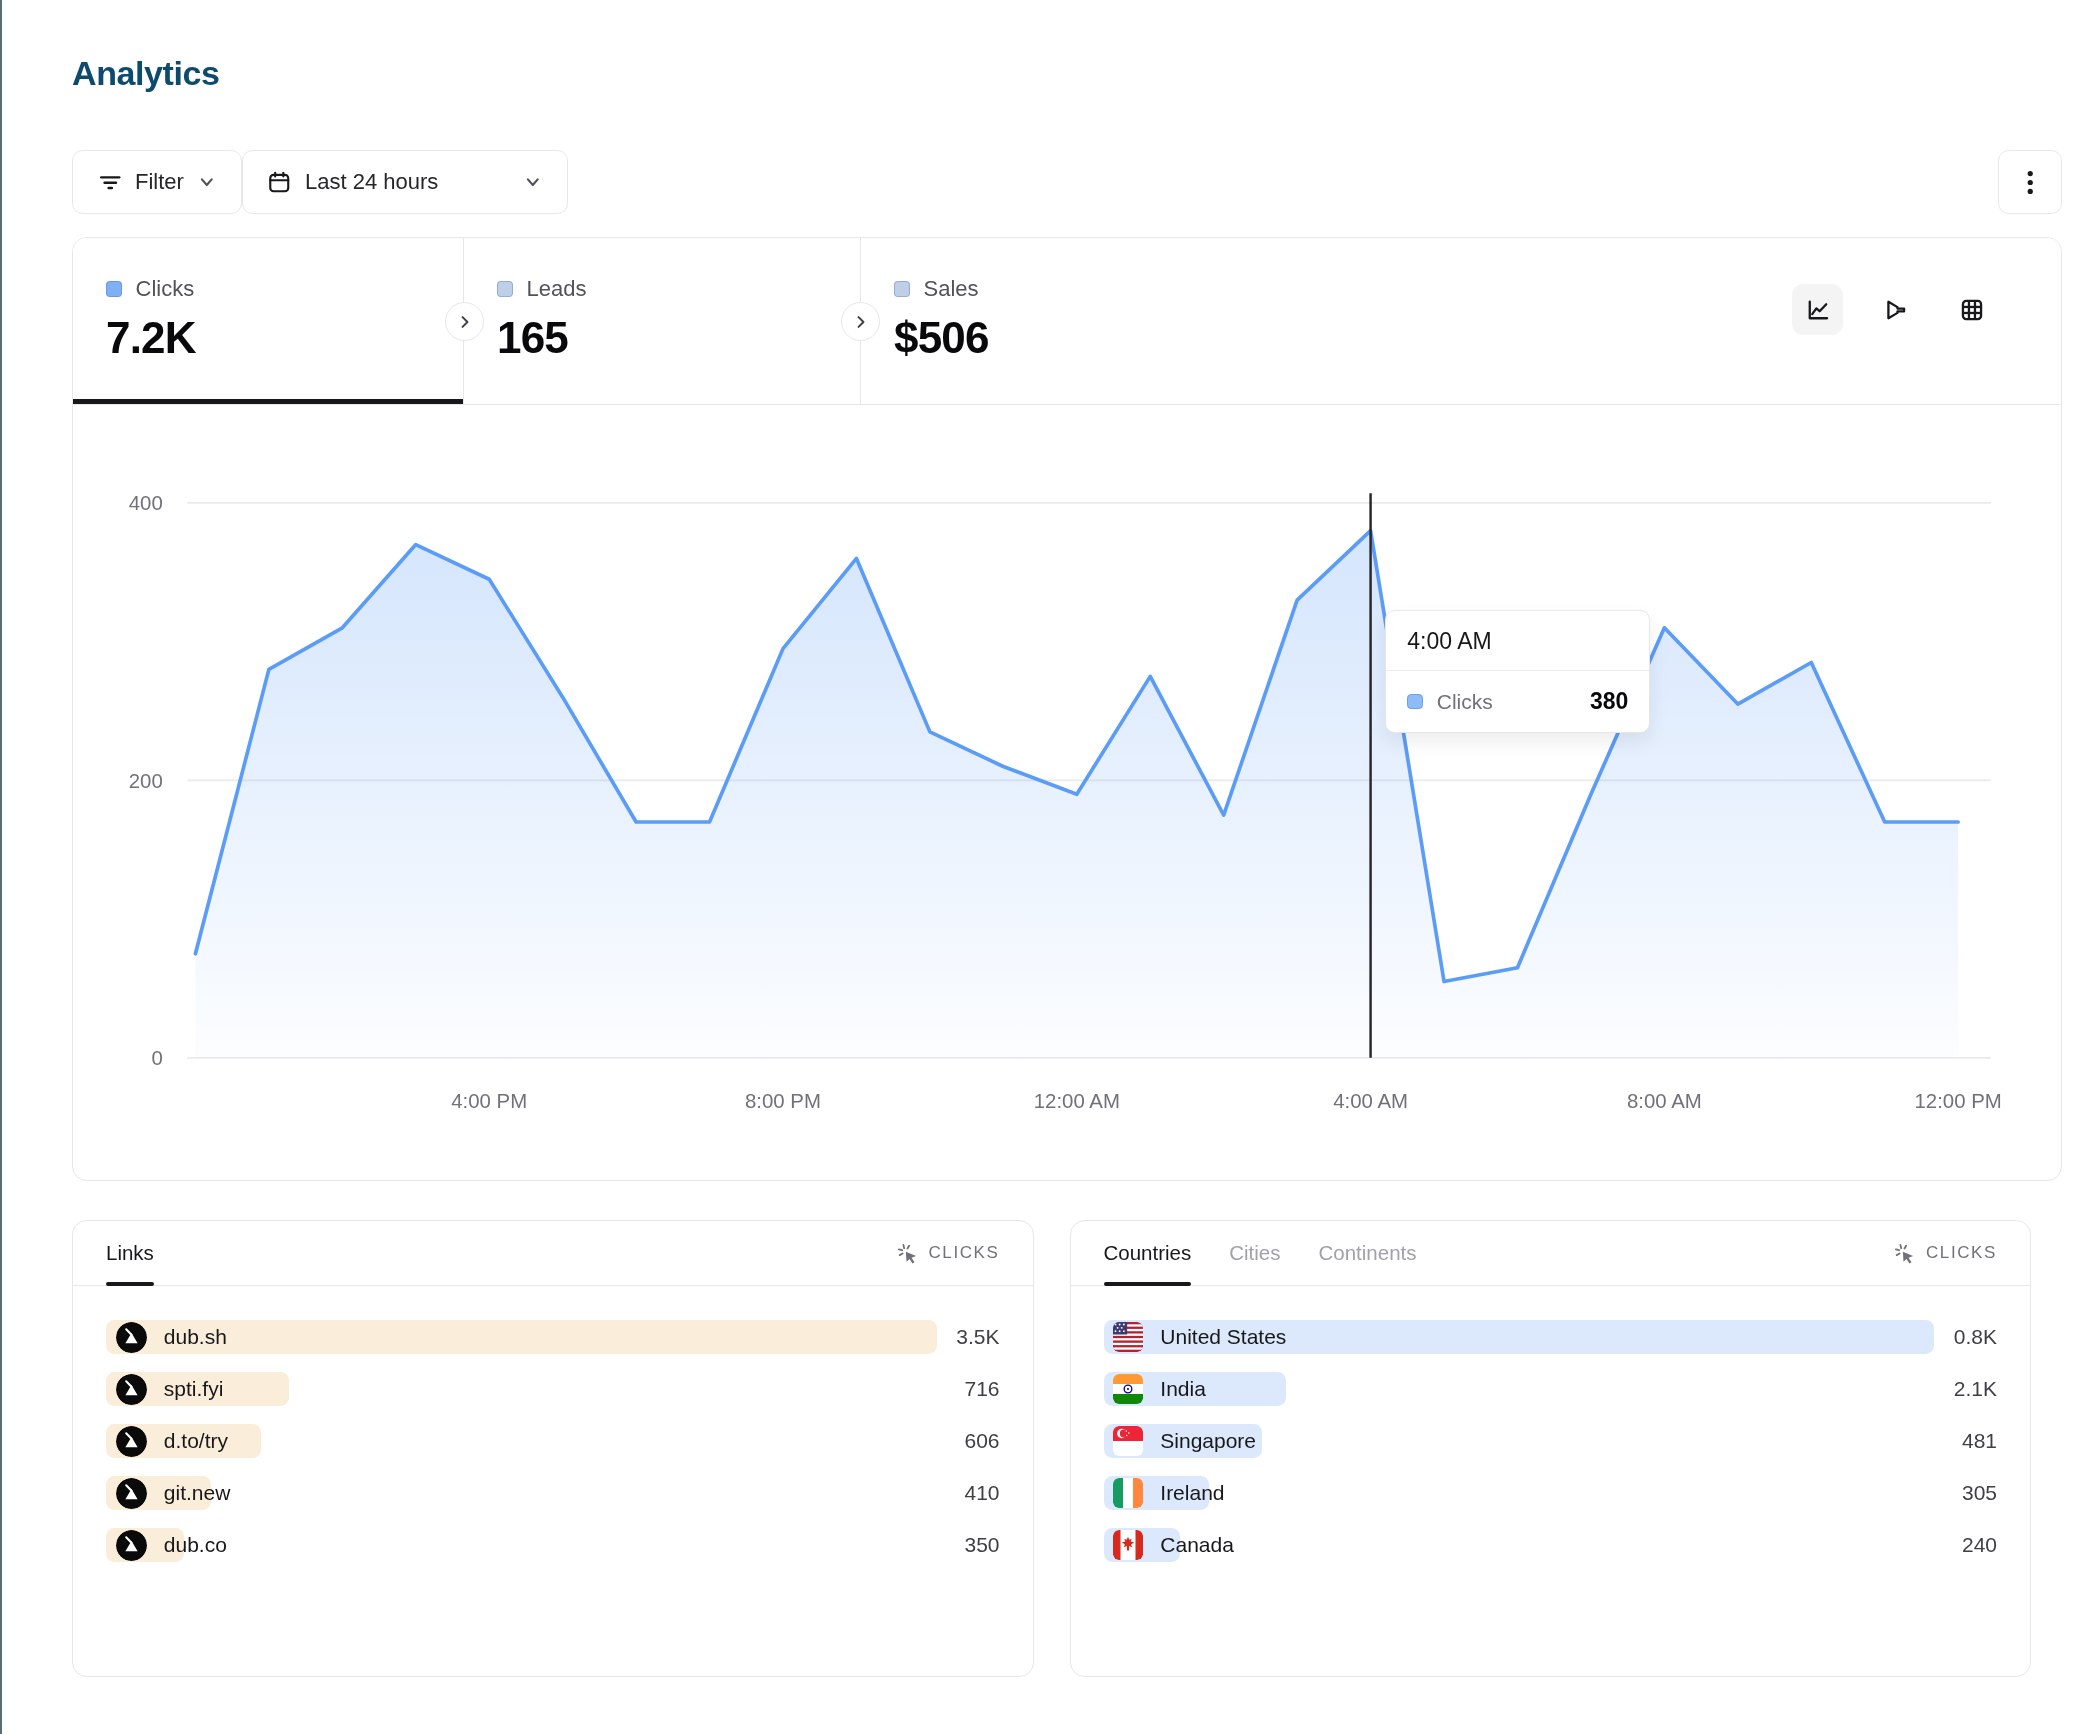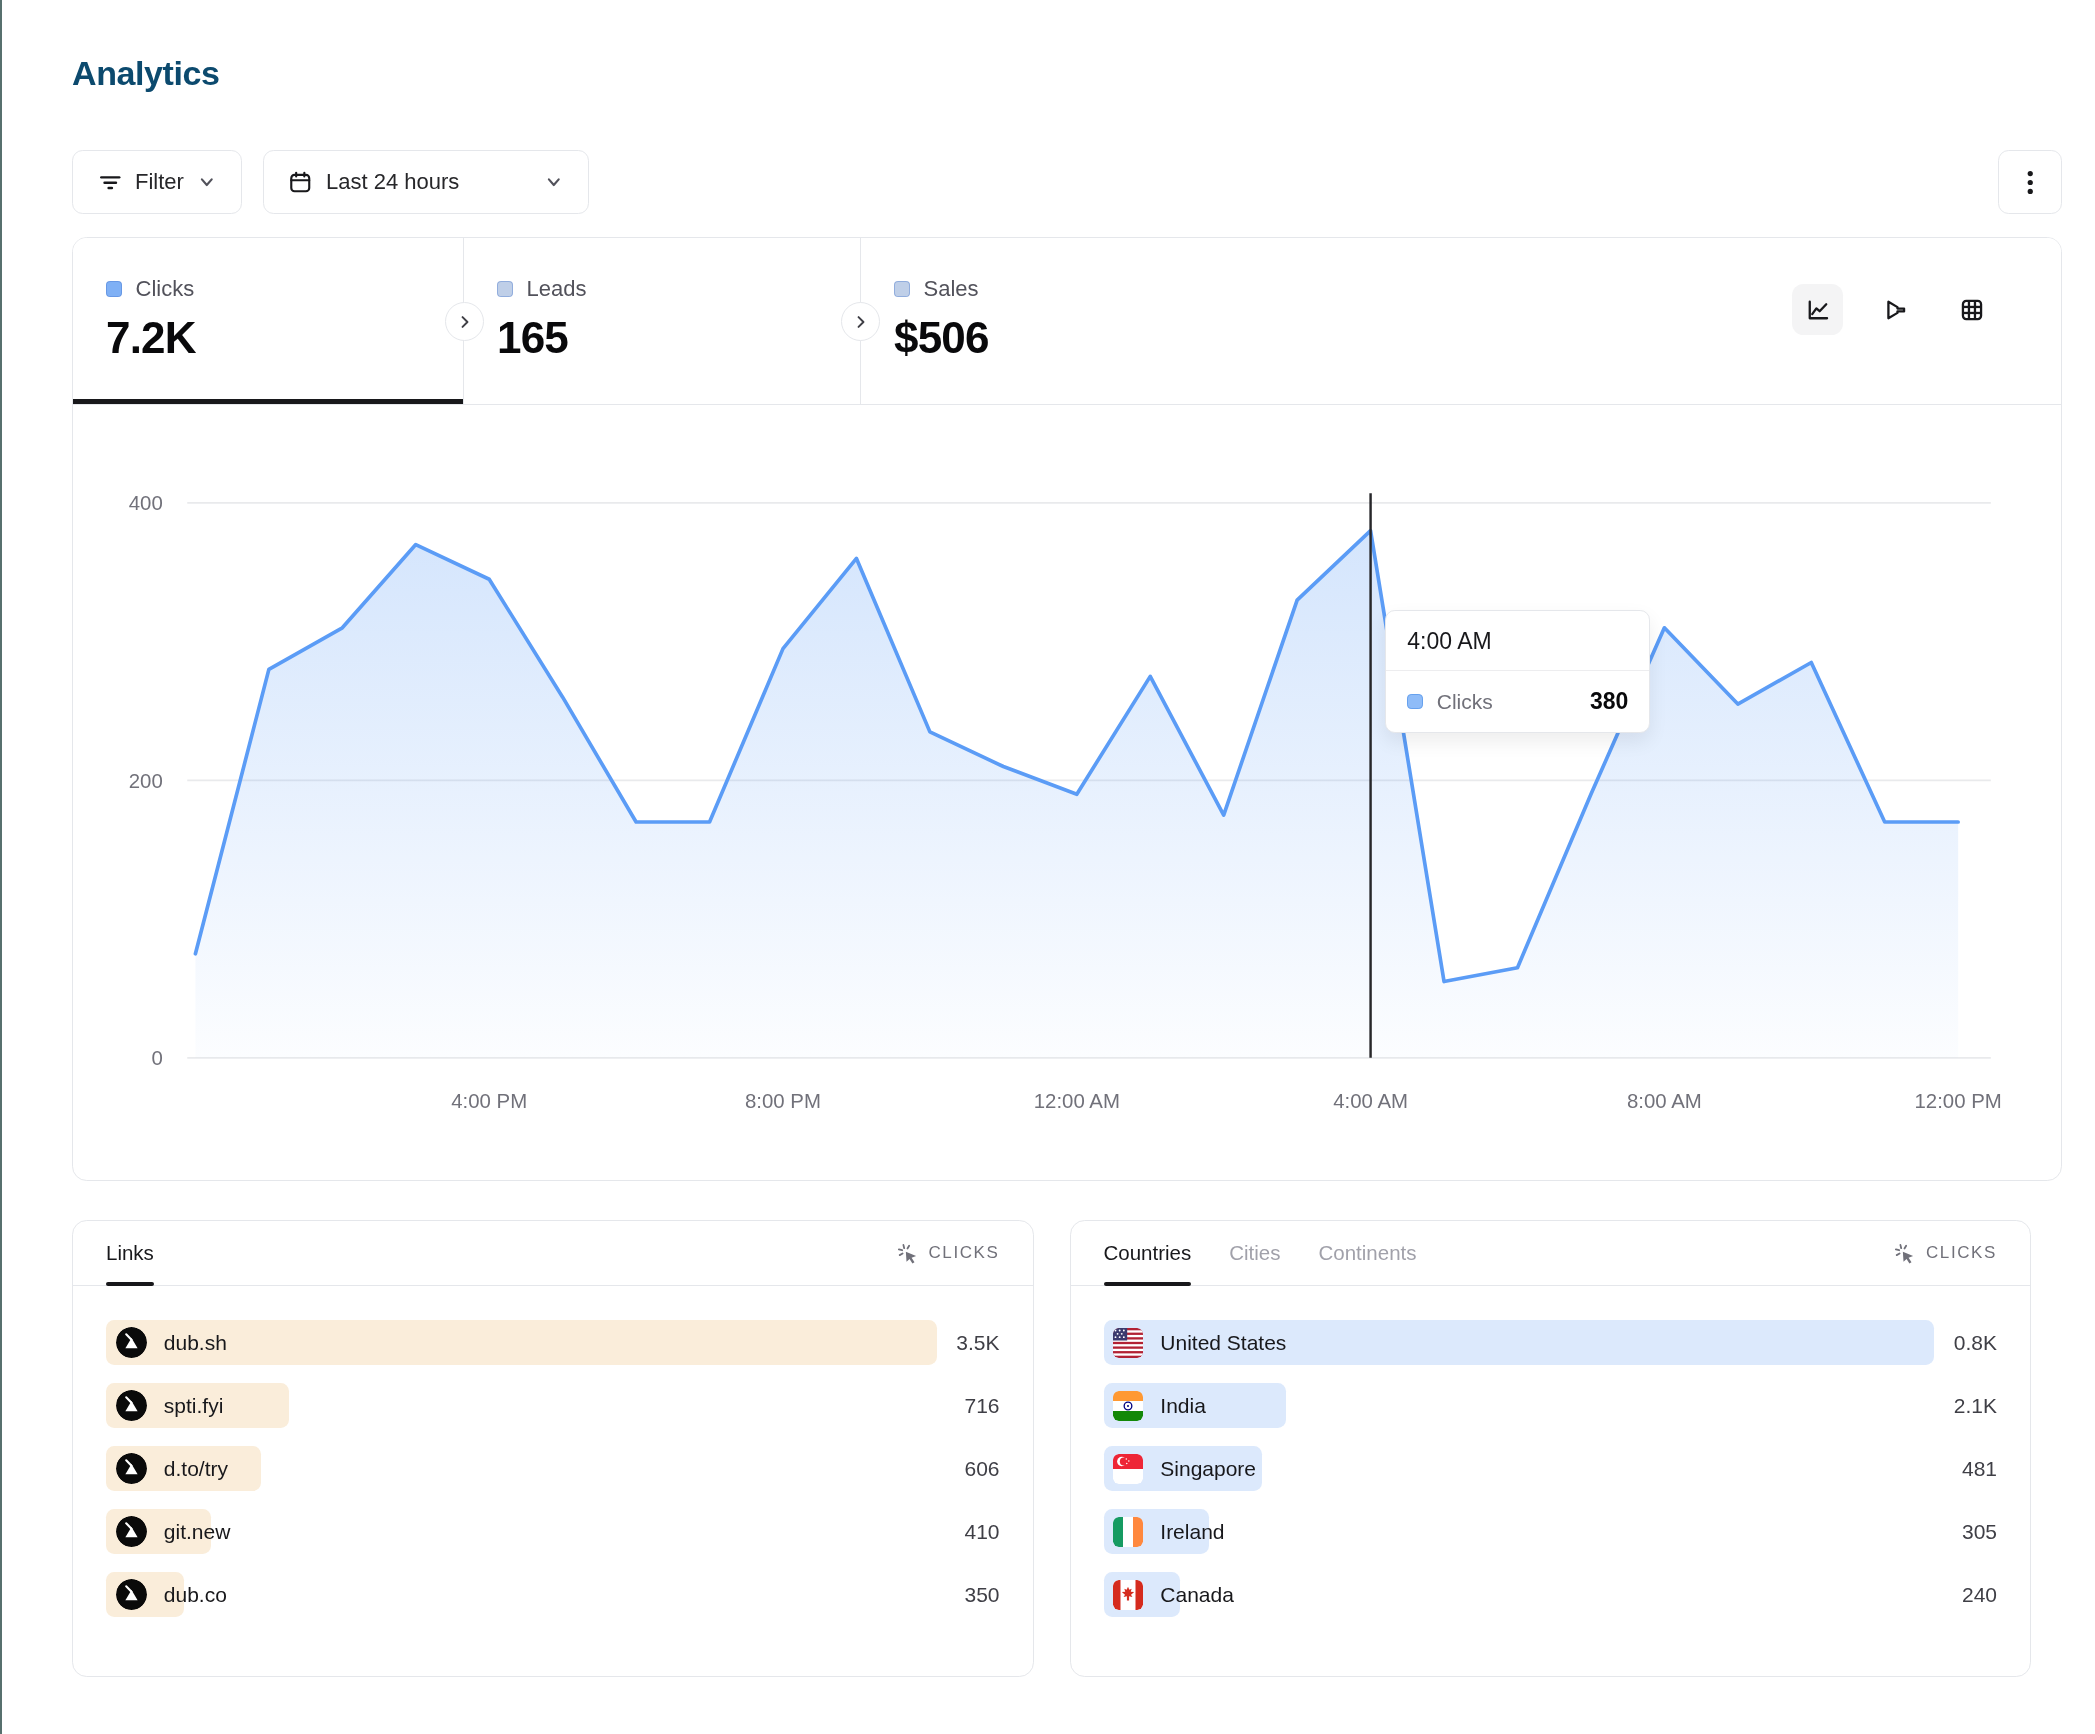--- a/index.html
+++ b/index.html
@@ -5,21 +5,21 @@
   * { box-sizing: border-box; }
   html,body { margin:0; padding:0; }
   body {
     width:2096px; height:1735px; background:#ffffff;
     border-left:2.5px solid #57706E;
     font-family:"Liberation Sans", sans-serif; color:#18181B;
     overflow:hidden; position:relative;
   }
   h1.page-title { margin:54px 0 0 70px; font-size:34px; font-weight:700; color:#0c4a6e; letter-spacing:-0.4px; }
 
-  .toolbar { display:flex; align-items:flex-start; gap:21px; margin:57px 34px 0 70px; }
+  .toolbar { display:flex; align-items:flex-start; margin:57px 34px 0 70px; }
   .btn {
     display:inline-flex; align-items:center; gap:13px; height:64px; padding:0 24.5px;
     background:#fff; border:0.8px solid #E5E7EB; border-radius:10.6px;
     font-size:22px; color:#27272A; cursor:pointer;
   }
   .btn svg { flex:0 0 auto; }
   .btn.date-btn { width:326px; }
   .btn.date-btn .chev { margin-left:auto; }
   .kebab-btn { margin-left:auto; width:64px; justify-content:center; padding:0; }
 
@@ -61,21 +61,21 @@
 
   .panels { display:flex; gap:36px; margin:39px 65px 0 70px; }
   .panel { flex:1; height:457px; border:0.8px solid #E5E7EB; border-radius:14.7px; background:#fff; }
   .panel-header { height:65px; display:flex; align-items:stretch; padding:0 33px; border-bottom:0.8px solid #E5E7EB; position:relative; }
   .panel-tabs { display:flex; gap:38px; align-items:stretch; }
   .panel-tab { font-size:20.5px; color:#18181B; display:flex; align-items:center; position:relative; cursor:pointer; }
   .panel-tab.inactive { color:#A1A1AA; }
   .panel-tab.active::after { content:""; position:absolute; bottom:-0.8px; left:0; right:0; height:4.1px; background:#18181B; border-radius:2.5px; }
   .metric { margin-left:auto; display:flex; align-items:center; gap:9.8px; color:#71717A; font-size:17px; letter-spacing:1.6px; }
   .rows { padding:34px 33px 0; }
-  .row { position:relative; height:45px; margin-bottom:18px; cursor:pointer; }
+  .row { position:relative; height:34px; margin-bottom:18px; cursor:pointer; }
   .row-bar { position:absolute; left:0; top:0; bottom:0; border-radius:8.2px; }
   .row-content { position:relative; display:flex; align-items:center; height:100%; padding-left:9.8px; gap:17px; font-size:21px; color:#18181B; z-index:1; }
   .row-value { position:absolute; right:0; top:50%; transform:translateY(-50%); font-size:21px; color:#3F3F46; z-index:1; }
   .favicon { width:31px; height:31px; border-radius:50%; display:block; }
   .flag { width:30px; height:30px; border-radius:5.7px; display:block; }
 </style>
 </head>
 <body style="border-left-color: rgb(87, 112, 110);">
 
 <h1 class="page-title">Analytics</h1>

